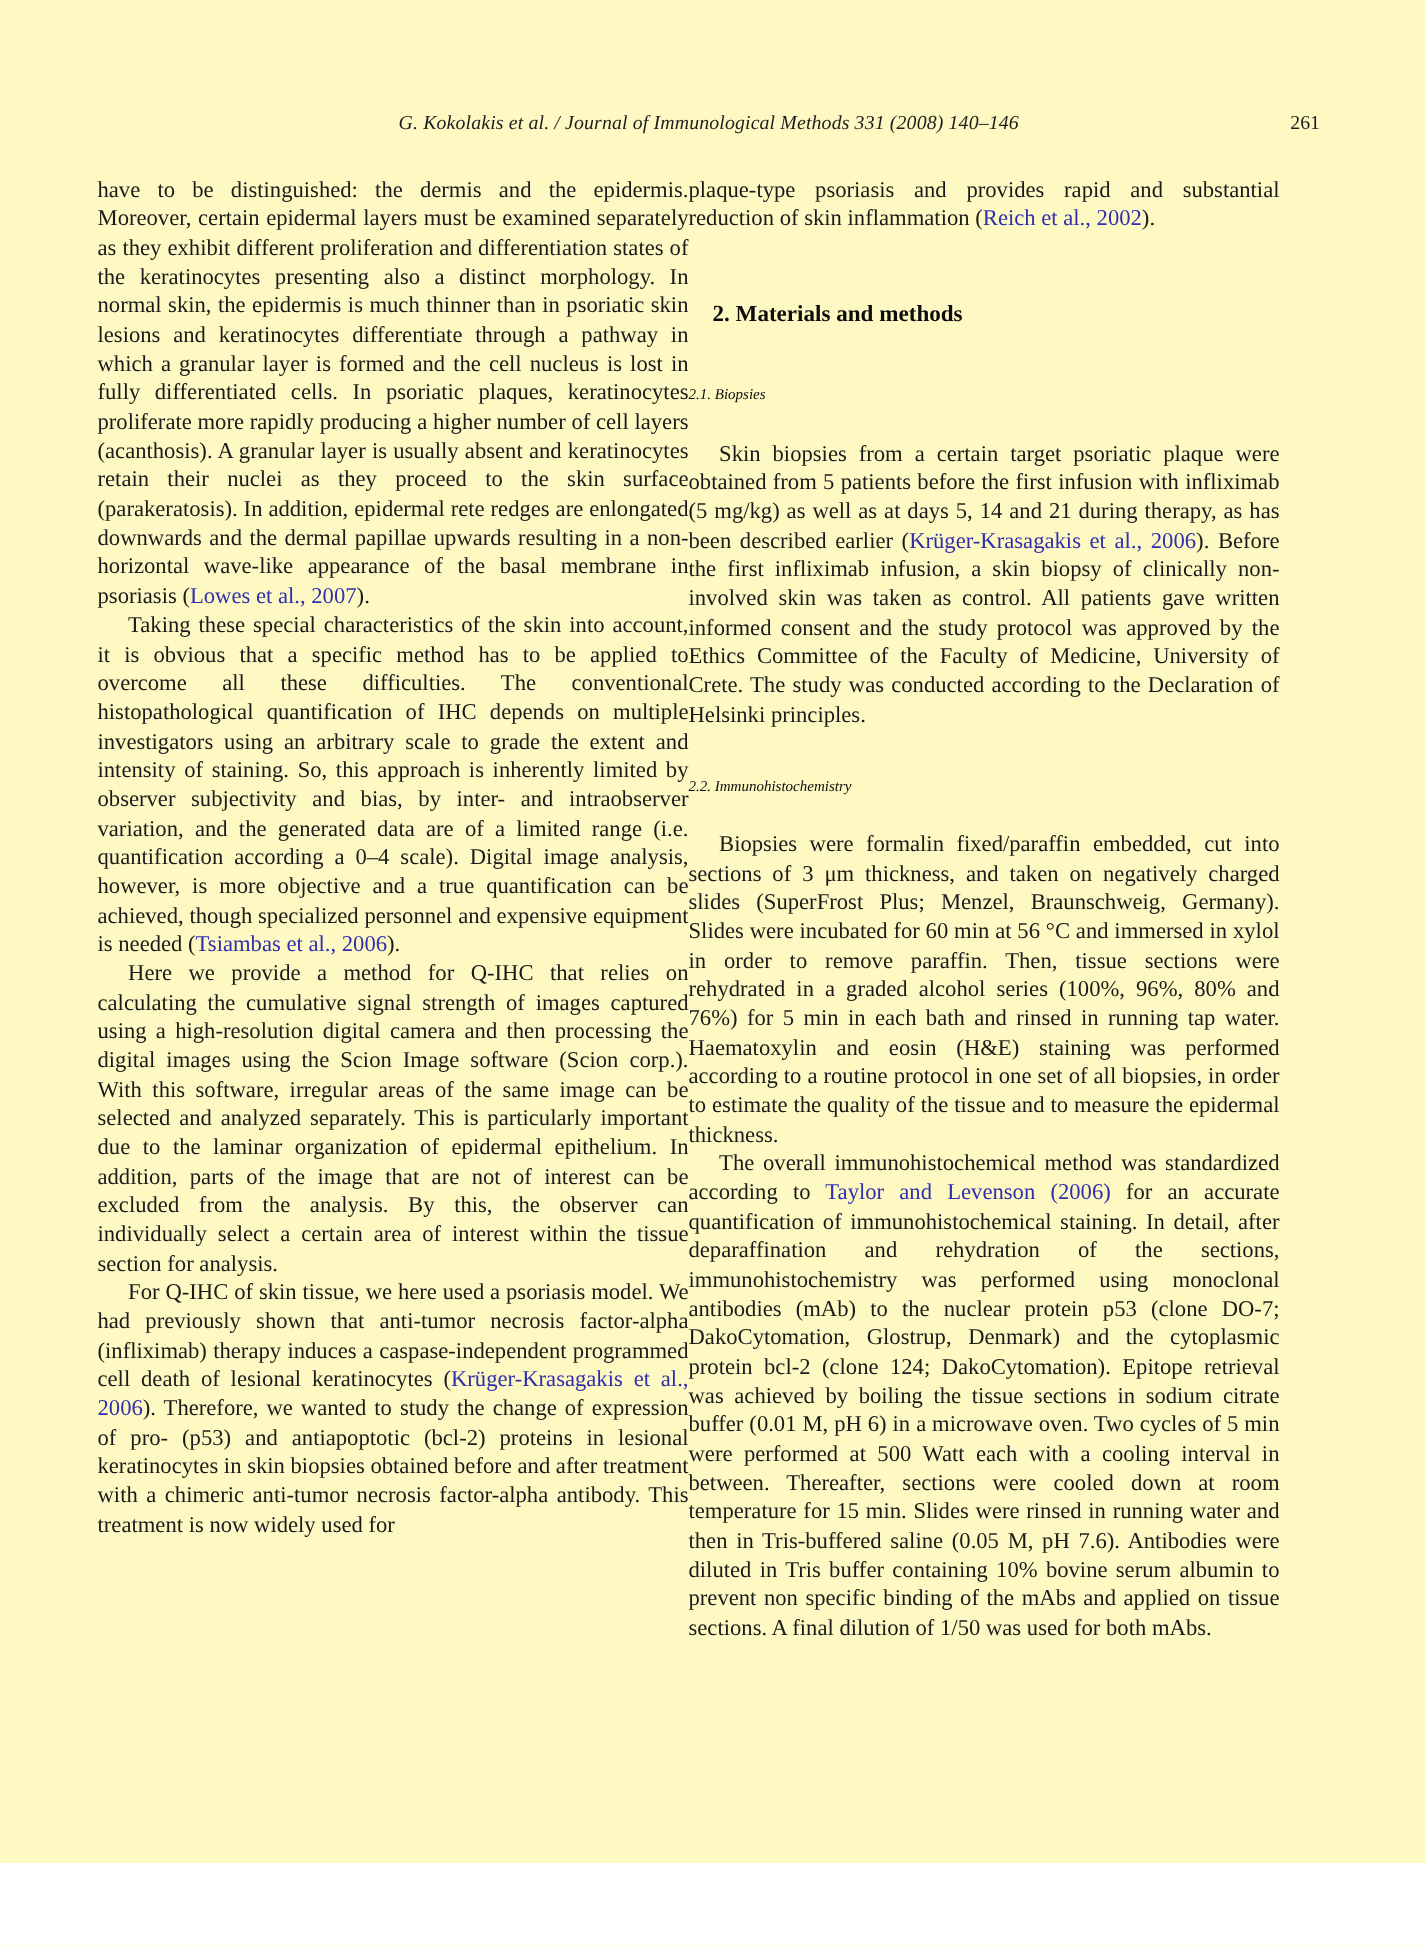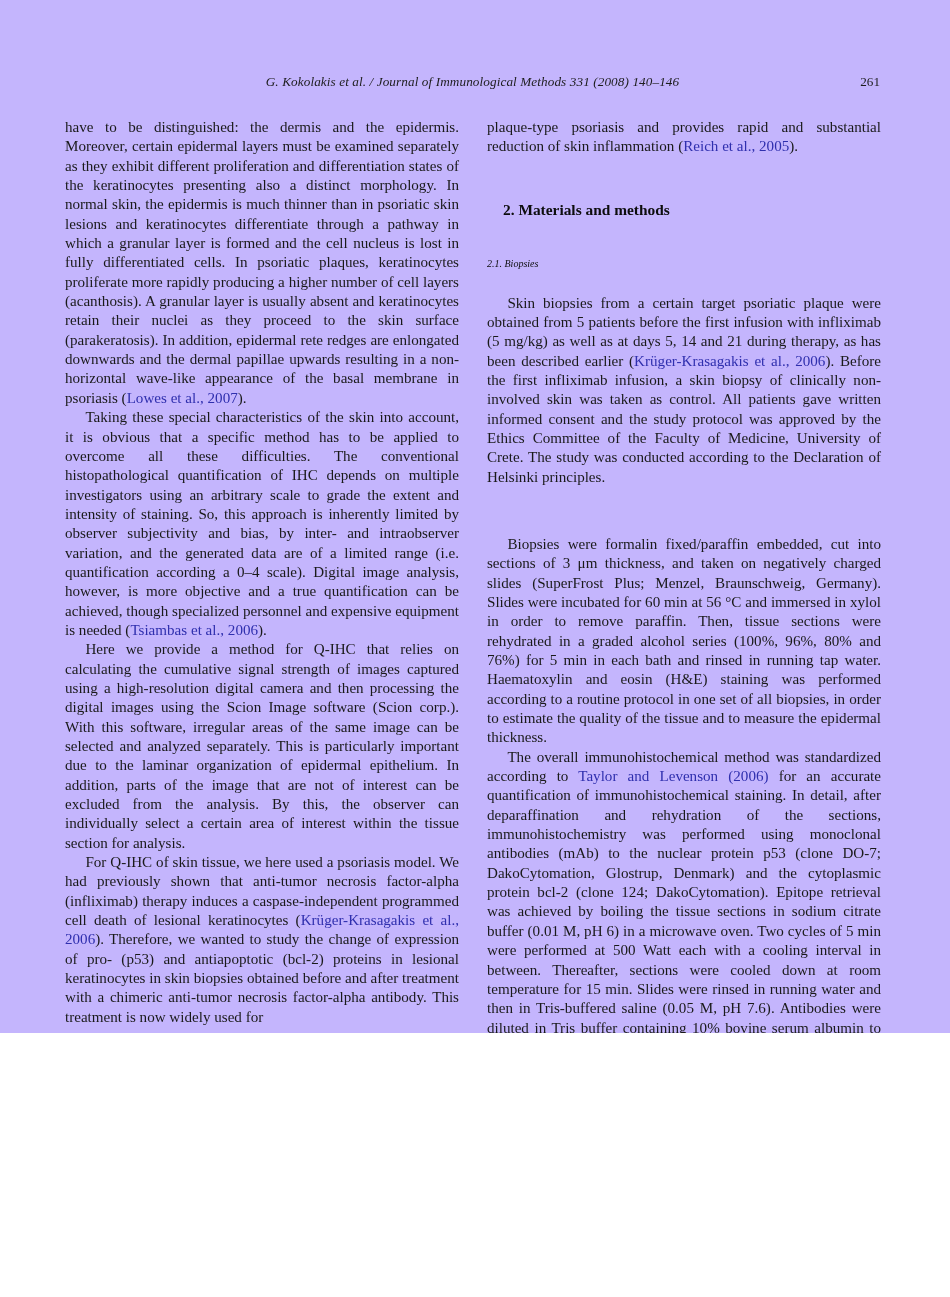--- a/index.html
+++ b/index.html
@@ -8,22 +8,22 @@
     padding: 0;
     background: #ffffff;
   }
   body {
     font-family: "Liberation Serif", "DejaVu Serif", serif;
     color: #1a1a1a;
   }
   .page {
     position: relative;
     width: 950px;
-    height: 1033px;
-    background: #c4b5fd;
+    height: 1242px;
+    background: #fef9c3;
     overflow: hidden;
     box-sizing: border-box;
   }
   
   .running-head {
     position: absolute;
     left: 65px;
     top: 74px;
     width: 815px;
     height: 22px;
@@ -46,21 +46,20 @@
     font-style: normal;
     color: #1d1d1d;
   }
   
   .columns {
     position: absolute;
     left: 65px;
     top: 118px;
     width: 816px;
     display: flex;
-    gap: 28px;
   }
   .col {
     width: 394px;
   }
   p.para {
     margin: 0;
     font-size: 15.1px;
     line-height: 19.35px;
     text-align: justify;
     text-justify: inter-word;
@@ -111,28 +110,29 @@
   <div class="columns">
 
     <div class="col" id="left-column">
         <p class="para noindent">have to be distinguished: the dermis and the epidermis. Moreover, certain epidermal layers must be examined separately as they exhibit different proliferation and differentiation states of the keratinocytes presenting also a distinct morphology. In normal skin, the epidermis is much thinner than in psoriatic skin lesions and keratinocytes differentiate through a pathway in which a granular layer is formed and the cell nucleus is lost in fully differentiated cells. In psoriatic plaques, keratinocytes proliferate more rapidly producing a higher number of cell layers (acanthosis). A granular layer is usually absent and keratinocytes retain their nuclei as they proceed to the skin surface (parakeratosis). In addition, epidermal rete redges are enlongated downwards and the dermal papillae upwards resulting in a non-horizontal wave-like appearance of the basal membrane in psoriasis (<span class="cite">Lowes et al., 2007</span>).</p>
         <p class="para indent">Taking these special characteristics of the skin into account, it is obvious that a specific method has to be applied to overcome all these difficulties. The conventional histopathological quantification of IHC depends on multiple investigators using an arbitrary scale to grade the extent and intensity of staining. So, this approach is inherently limited by observer subjectivity and bias, by inter- and intraobserver variation, and the generated data are of a limited range (i.e. quantification according a 0–4 scale). Digital image analysis, however, is more objective and a true quantification can be achieved, though specialized personnel and expensive equipment is needed (<span class="cite">Tsiambas et al., 2006</span>).</p>
         <p class="para indent">Here we provide a method for Q-IHC that relies on calculating the cumulative signal strength of images captured using a high-resolution digital camera and then processing the digital images using the Scion Image software (Scion corp.). With this software, irregular areas of the same image can be selected and analyzed separately. This is particularly important due to the laminar organization of epidermal epithelium. In addition, parts of the image that are not of interest can be excluded from the analysis. By this, the observer can individually select a certain area of interest within the tissue section for analysis.</p>
         <p class="para indent">For Q-IHC of skin tissue, we here used a psoriasis model. We had previously shown that anti-tumor necrosis factor-alpha (infliximab) therapy induces a caspase-independent programmed cell death of lesional keratinocytes (<span class="cite">Krüger-Krasagakis et al., 2006</span>). Therefore, we wanted to study the change of expression of pro- (p53) and antiapoptotic (bcl-2) proteins in lesional keratinocytes in skin biopsies obtained before and after treatment with a chimeric anti-tumor necrosis factor-alpha antibody. This treatment is now widely used for</p>
       </div>
 
     <div class="col" id="right-column">
-        <p class="para noindent">plaque-type psoriasis and provides rapid and substantial reduction of skin inflammation (<span class="cite">Reich et al., 2005</span>).</p>
+        <p class="para noindent">plaque-type psoriasis and provides rapid and substantial reduction of skin inflammation (<span class="cite">Reich et al., 2002</span>).</p>
         <div class="sp-before-h2"></div>
         <h2 class="section-title">2. Materials and methods</h2>
         <div class="sp-after-h2"></div>
         <h3 class="subsection-title">2.1. Biopsies</h3>
         <div class="sp-after-h3"></div>
         <p class="para indent">Skin biopsies from a certain target psoriatic plaque were obtained from 5 patients before the first infusion with infliximab (5 mg/kg) as well as at days 5, 14 and 21 during therapy, as has been described earlier (<span class="cite">Krüger-Krasagakis et al., 2006</span>). Before the first infliximab infusion, a skin biopsy of clinically non-involved skin was taken as control. All patients gave written informed consent and the study protocol was approved by the Ethics Committee of the Faculty of Medicine, University of Crete. The study was conducted according to the Declaration of Helsinki principles.</p>
         <div class="sp-before-h3"></div>
+        <h3 class="subsection-title">2.2. Immunohistochemistry</h3>
         <div class="sp-after-h3"></div>
         <p class="para indent">Biopsies were formalin fixed/paraffin embedded, cut into sections of 3 μm thickness, and taken on negatively charged slides (SuperFrost Plus; Menzel, Braunschweig, Germany). Slides were incubated for 60 min at 56 °C and immersed in xylol in order to remove paraffin. Then, tissue sections were rehydrated in a graded alcohol series (100%, 96%, 80% and 76%) for 5 min in each bath and rinsed in running tap water. Haematoxylin and eosin (H&amp;E) staining was performed according to a routine protocol in one set of all biopsies, in order to estimate the quality of the tissue and to measure the epidermal thickness.</p>
         <p class="para indent">The overall immunohistochemical method was standardized according to <span class="cite">Taylor and Levenson (2006)</span> for an accurate quantification of immunohistochemical staining. In detail, after deparaffination and rehydration of the sections, immunohistochemistry was performed using monoclonal antibodies (mAb) to the nuclear protein p53 (clone DO-7; DakoCytomation, Glostrup, Denmark) and the cytoplasmic protein bcl-2 (clone 124; DakoCytomation). Epitope retrieval was achieved by boiling the tissue sections in sodium citrate buffer (0.01 M, pH 6) in a microwave oven. Two cycles of 5 min were performed at 500 Watt each with a cooling interval in between. Thereafter, sections were cooled down at room temperature for 15 min. Slides were rinsed in running water and then in Tris-buffered saline (0.05 M, pH 7.6). Antibodies were diluted in Tris buffer containing 10% bovine serum albumin to prevent non specific binding of the mAbs and applied on tissue sections. A final dilution of 1/50 was used for both mAbs.</p>
       </div>
 
   </div>
 
 </div>
 
 </body></html>

